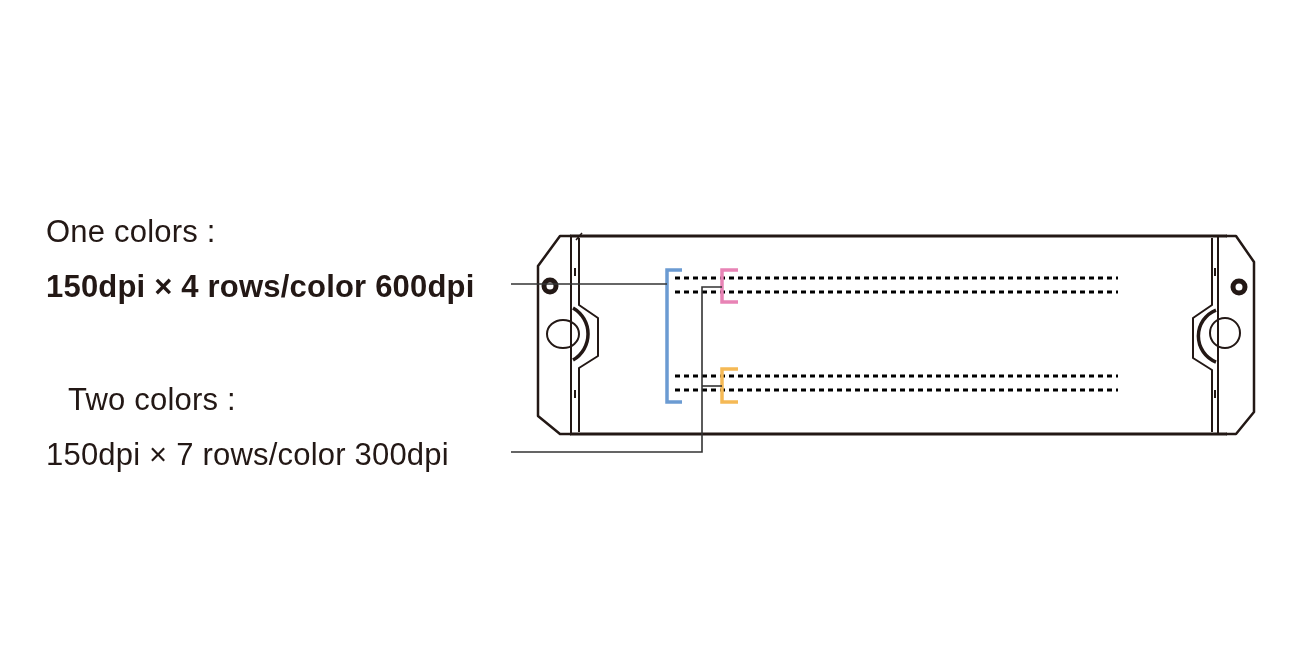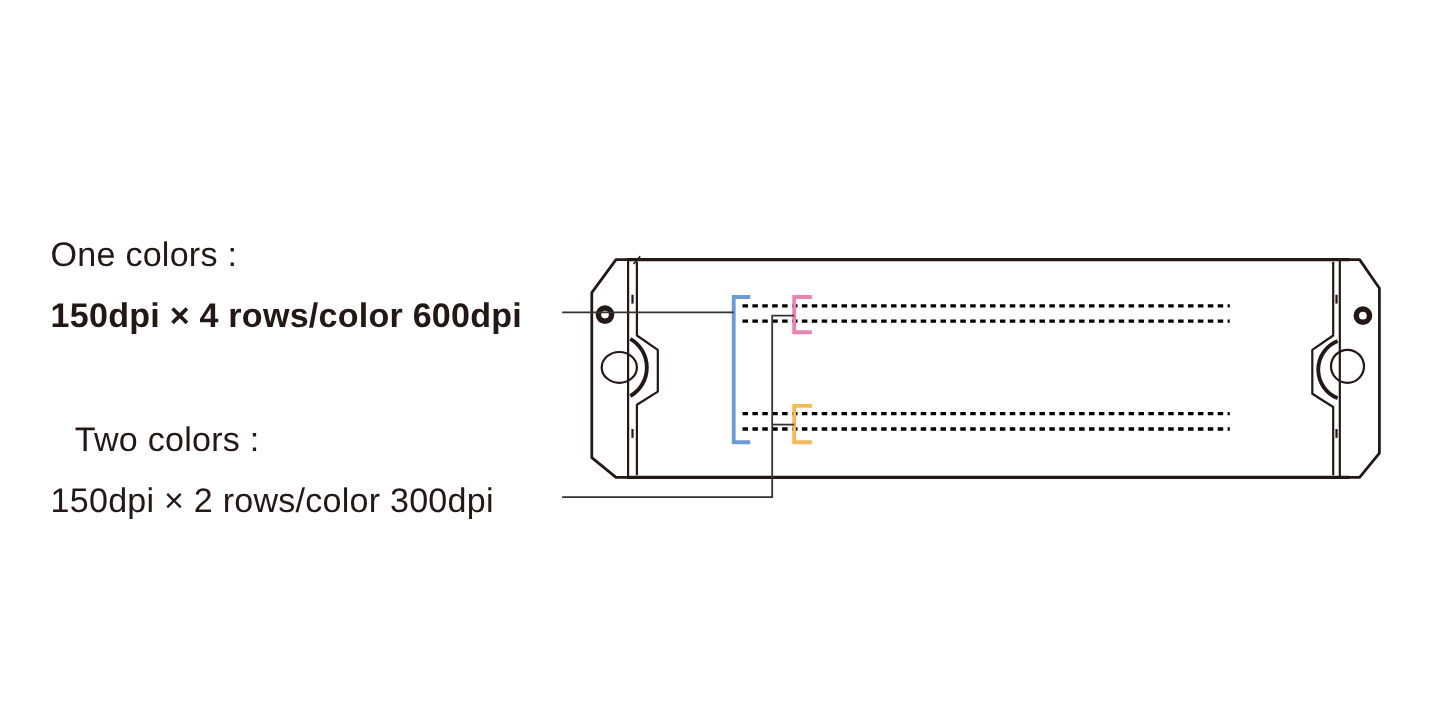--- a/index.html
+++ b/index.html
@@ -18,21 +18,21 @@
     #l3 { left: 32px; top: 384px; margin-left: 36px; }
     #l4 { left: 46px; top: 439px; }
     svg.diagram { position: absolute; left: 0; top: 0; }
   </style>
 </head>
 <body>
 
 <div class="label" id="l1">One colors :</div>
 <div class="label" id="l2">150dpi × 4 rows/color 600dpi</div>
 <div class="label" id="l3">Two colors :</div>
-<div class="label" id="l4">150dpi × 2 rows/color 300dpi</div>
+<div class="label" id="l4">150dpi × 7 rows/color 300dpi</div>
 
 <svg class="diagram" width="1300" height="650" viewBox="0 0 1300 650" xmlns="http://www.w3.org/2000/svg">
 
   <g fill="none" stroke="#231815" stroke-linejoin="round">
 
     <path d="M571,236 L560,236 L538,266 L538,416 L560,434 L571,434" stroke-width="2.5"></path>
 
     <path d="M1226,236 L1236,236 L1254,262 L1254,412 L1236,434 L1226,434" stroke-width="2.5"></path>
 
     <line x1="570" y1="236" x2="1227" y2="236" stroke-width="3"></line>

